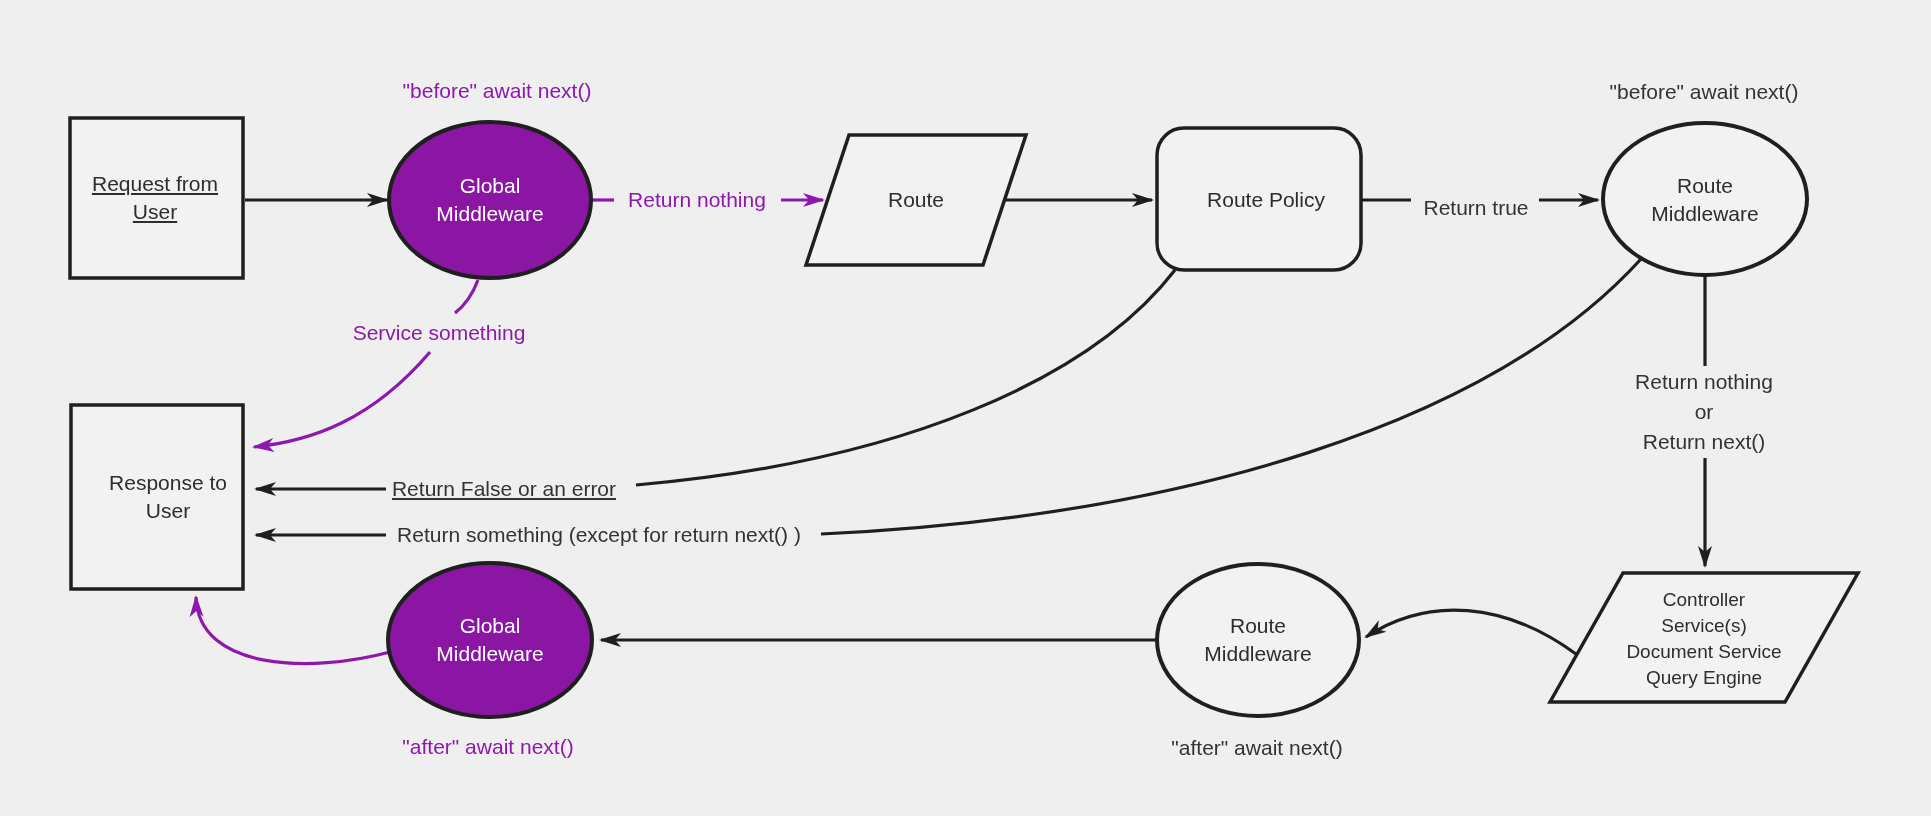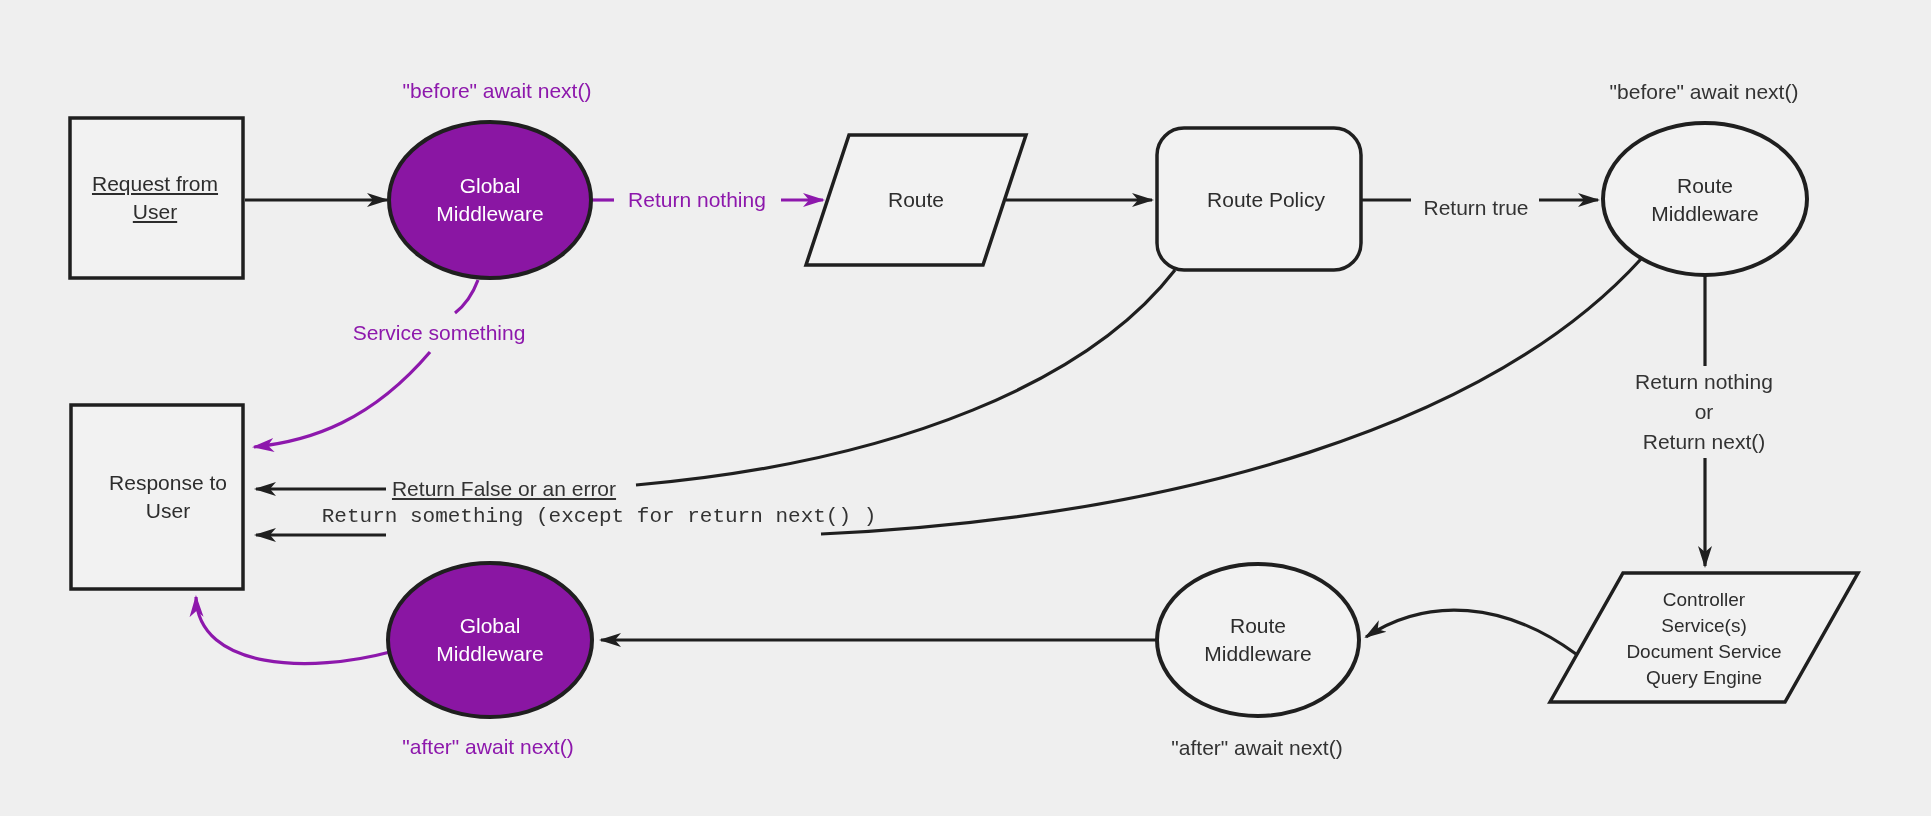--- a/index.html
+++ b/index.html
@@ -126,17 +126,17 @@
 
   <div class="lbl purple" style="left:497px;top:91px;">"before" await next()</div>
   <div class="lbl purple" style="left:697px;top:200px;">Return nothing</div>
   <div class="lbl purple" style="left:439px;top:333px;">Service something</div>
   <div class="lbl" style="left:1476px;top:200px;margin-top:8px;">Return true</div>
   <div class="lbl" style="left:1704px;top:92px;">"before" await next()</div>
   <div class="lbl tall" style="left:1704px;top:412px;">Return nothing
 or
 Return next()</div>
   <div class="lbl" style="left:504px;top:489px;text-decoration:underline;">Return False or an error</div>
-  <div class="lbl" style="left:599px;top:517px;font-family:Liberation Mono, monospace;">Return something (except for return next() )</div>
+  <div class="lbl" style="left:599px;top:535px;">Return something (except for return next() )</div>
   <div class="lbl purple" style="left:488px;top:747px;">"after" await next()</div>
   <div class="lbl" style="left:1257px;top:748px;">"after" await next()</div>
 
 </div>
 
 </body></html>

